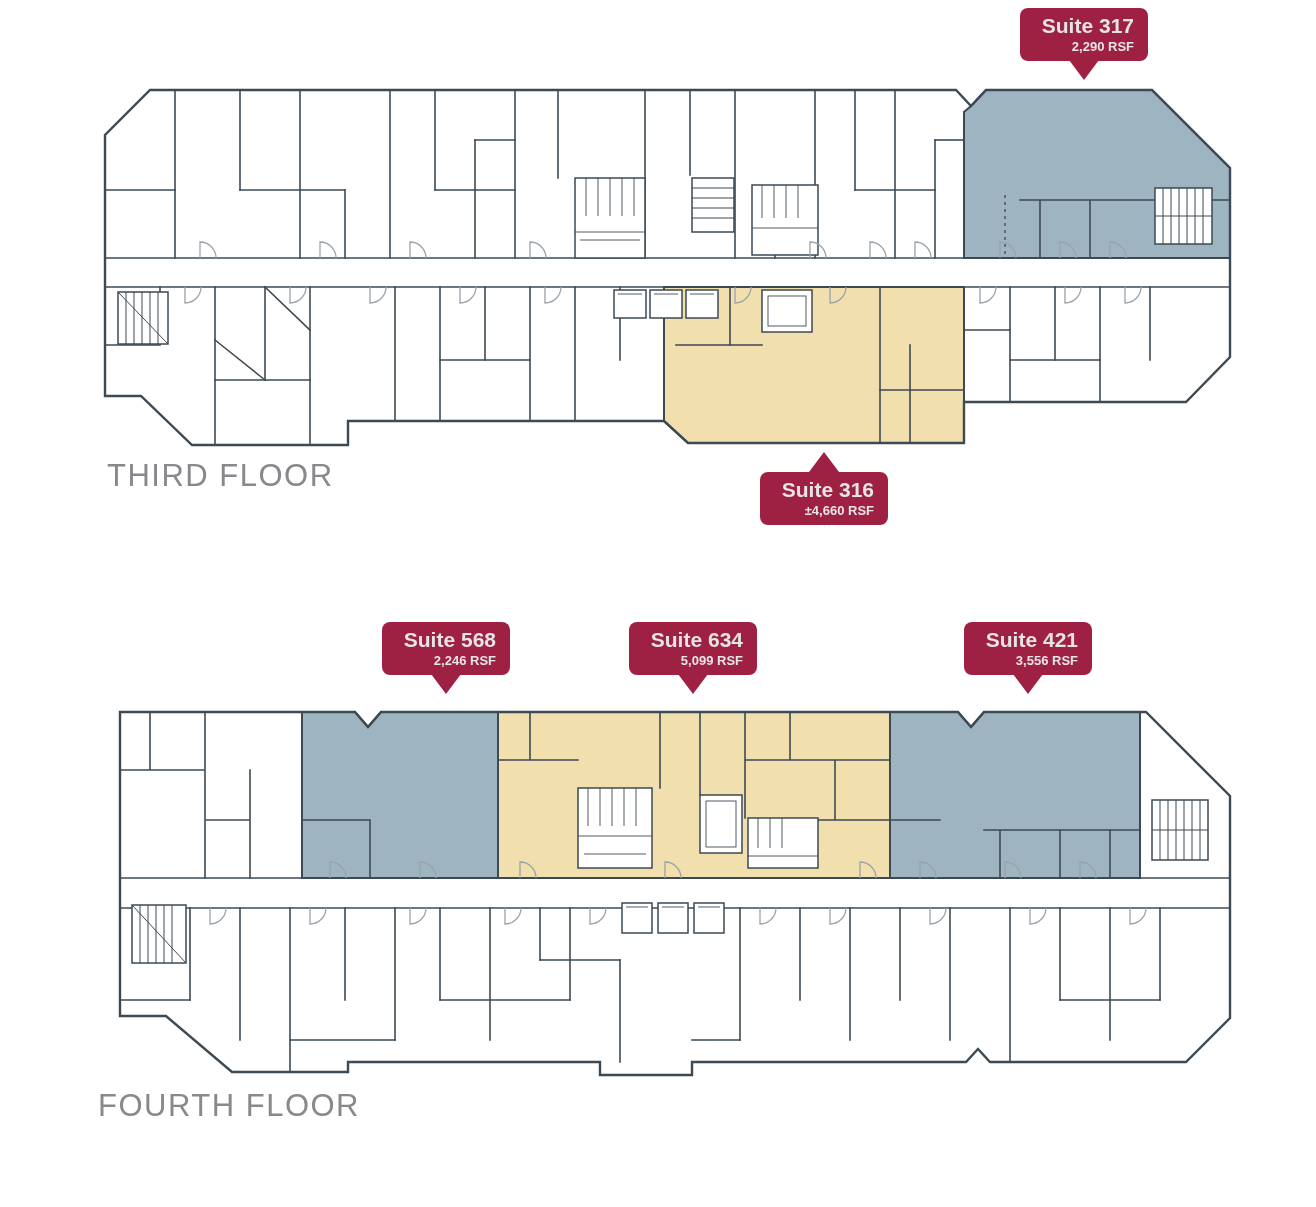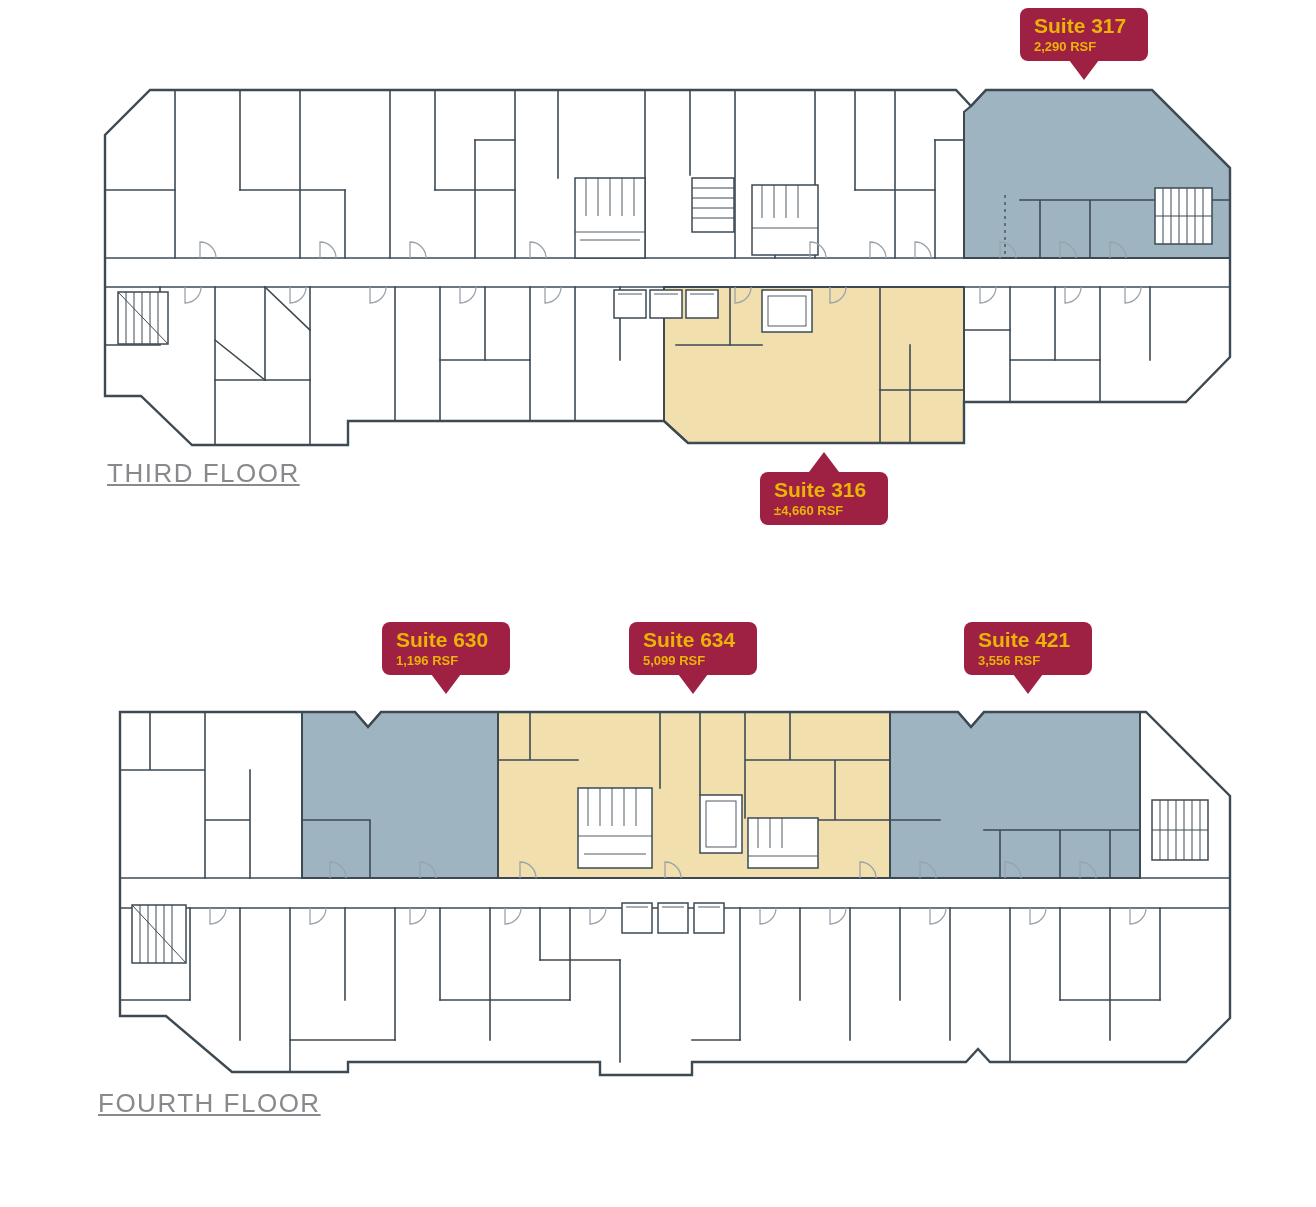--- a/index.html
+++ b/index.html
@@ -11,29 +11,29 @@
   .outline{stroke:var(--wall);stroke-width:2.4;fill:none;stroke-linejoin:miter;}
   .suite-blue{fill:var(--suite-blue);stroke:var(--wall);stroke-width:2;}
   .suite-tan{fill:var(--suite-tan);stroke:var(--wall);stroke-width:2;}
   .block{fill:#ffffff;stroke:var(--wall);stroke-width:1.5;}
   .tread{stroke:var(--wall);stroke-width:1;fill:none;}
   .thin{stroke:var(--wall);stroke-width:.9;fill:none;}
   .door{stroke:#9aa3ab;stroke-width:1.3;fill:none;}
   .dashed{stroke:var(--wall);stroke-width:1.3;fill:none;stroke-dasharray:3 4;}
 
   
-  .badge{position:absolute;transform:translateX(-50%);background:var(--badge-bg);color:#eab308;
-         text-align:left;padding:6px 14px 7px;border-radius:8px;min-width:100px;white-space:nowrap;}
+  .badge{position:absolute;transform:translateX(-50%);background:var(--badge-bg);color:#e5e5e5;
+         text-align:right;padding:6px 14px 7px;border-radius:8px;min-width:100px;white-space:nowrap;}
   .badge .suite{font-size:21px;font-weight:bold;line-height:1.18;}
   .badge .rsf{font-size:13px;font-weight:bold;line-height:1.18;}
   .pointer{position:absolute;width:0;height:0;transform:translateX(-50%);}
   .pointer.down{border-left:15px solid transparent;border-right:15px solid transparent;border-top:20px solid var(--badge-bg);}
   .pointer.up{border-left:15px solid transparent;border-right:15px solid transparent;border-bottom:20px solid var(--badge-bg);}
 
-  .floor-label{position:absolute;color:var(--floor-label);font-size:26px;letter-spacing:1.5px;font-weight:400;text-decoration:underline;}
+  .floor-label{position:absolute;color:var(--floor-label);font-size:31px;letter-spacing:1.5px;font-weight:400;}
 </style>
 </head>
 <body>
 
 <svg id="plan-canvas" viewBox="0 0 1316 1207" xmlns="http://www.w3.org/2000/svg">
   <defs>
     <g id="door">
         <path class="door" d="M0 0 V-16 A16 16 0 0 1 16 0"></path>
       </g>
   </defs>
@@ -233,22 +233,22 @@
 </div>
 <div class="pointer down" style="left:1084px;top:60px"></div>
 
 <div class="pointer up" style="left:824px;top:452px"></div>
 <div class="badge" style="left:824px;top:472px">
   <div class="suite">Suite 316</div>
   <div class="rsf">±4,660 RSF</div>
 </div>
 
 <div class="badge" style="left:446px;top:622px">
-  <div class="suite">Suite 630</div>
-  <div class="rsf">1,196 RSF</div>
+  <div class="suite">Suite 568</div>
+  <div class="rsf">2,246 RSF</div>
 </div>
 <div class="pointer down" style="left:446px;top:674px"></div>
 
 <div class="badge" style="left:693px;top:622px">
   <div class="suite">Suite 634</div>
   <div class="rsf">5,099 RSF</div>
 </div>
 <div class="pointer down" style="left:693px;top:674px"></div>
 
 <div class="badge" style="left:1028px;top:622px">

